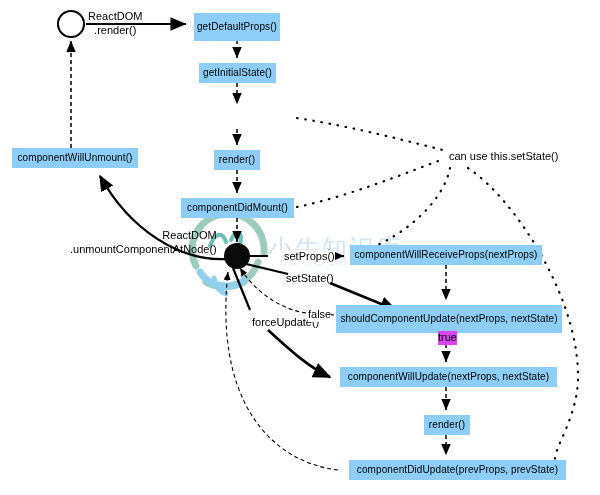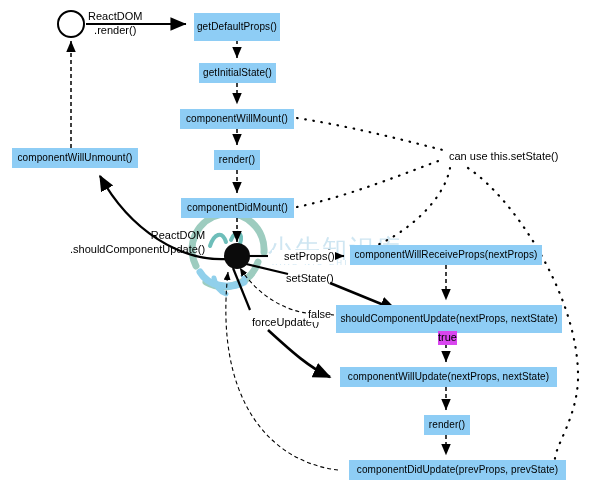--- a/index.html
+++ b/index.html
@@ -146,38 +146,37 @@
     <path d="M 297 207 C 350 196 408 172 441 160" fill="none" stroke="#000" stroke-width="2.2" stroke-dasharray="0.6,7.6" stroke-linecap="round"></path>
     <path d="M 450 168 C 444 200 408 232 375 246" fill="none" stroke="#000" stroke-width="2.2" stroke-dasharray="0.6,7.6" stroke-linecap="round"></path>
     <path d="M 468 168 C 516 200 580 300 578 380 C 576 430 540 462 562 468" fill="none" stroke="#000" stroke-width="2.2" stroke-dasharray="0.6,7.6" stroke-linecap="round"></path>
   </svg>
 
   <div class="start-circle" style="left:57px; top:10px; z-index:4;"></div>
   <div class="hub-node" style="left:224px; top:243px; z-index:4;"></div>
 
   <div class="node-box" style="left:194px; top:13px; width:86px; height:28px; z-index:3;">getDefaultProps()</div>
   <div class="node-box" style="left:199px; top:63px; width:77px; height:20px; z-index:3;">getInitialState()</div>
-  <div class="node-box" style="left:180px; top:109px; width:114px; height:20px; z-index:3;">componentWillMount()</div>
   <div class="node-box" style="left:214px; top:150px; width:46px; height:20px; z-index:3;">render()</div>
   <div class="node-box" style="left:181px; top:198px; width:113px; height:20px; z-index:3;">componentDidMount()</div>
   <div class="node-box" style="left:12px; top:148px; width:126px; height:20px; z-index:3;">componentWillUnmount()</div>
   <div class="node-box" style="left:350px; top:245px; width:192px; height:20px; z-index:3;">componentWillReceiveProps(nextProps)</div>
   <div class="node-box" style="left:336px; top:305px; width:226px; height:28px; z-index:3;">shouldComponentUpdate(nextProps, nextState)</div>
   <div class="node-box" style="left:340px; top:367px; width:217px; height:20px; z-index:3;">componentWillUpdate(nextProps, nextState)</div>
   <div class="node-box" style="left:424px; top:415px; width:46px; height:20px; z-index:3;">render()</div>
   <div class="node-box" style="left:349px; top:460px; width:217px; height:20px; z-index:3;">componentDidUpdate(prevProps, prevState)</div>
 
   <div class="edge-label" style="left:88px; top:10px; z-index:4;">
     <span>ReactDOM</span><br>
     <span>.render()</span>
   </div>
 
   <div class="edge-label two-line" style="left:70px; top:229px; z-index:4;">
     <span>ReactDOM</span><br>
-    <span>.shouldComponentUpdate()</span>
+    <span>.unmountComponentAtNode()</span>
   </div>
 
   <div class="edge-label" style="left:272px; top:250px; z-index:4; background:#fff;padding-left:12px;">setProps()</div>
   <div class="edge-label" style="left:286px; top:272px; z-index:4;">setState()</div>
   <div class="edge-label" style="left:228px; top:316px; z-index:4;margin-left:24px;">forceUpdate()</div>
   <div class="edge-label" style="left:308px; top:308px; z-index:4; background:#fff;">false</div>
   <div class="edge-label" style="left:438px; top:331px; z-index:4; background:#d946ef;">true</div>
   <div class="edge-label" style="left:449px; top:150px; z-index:4;">can use this.setState()</div>
 
 </div>

